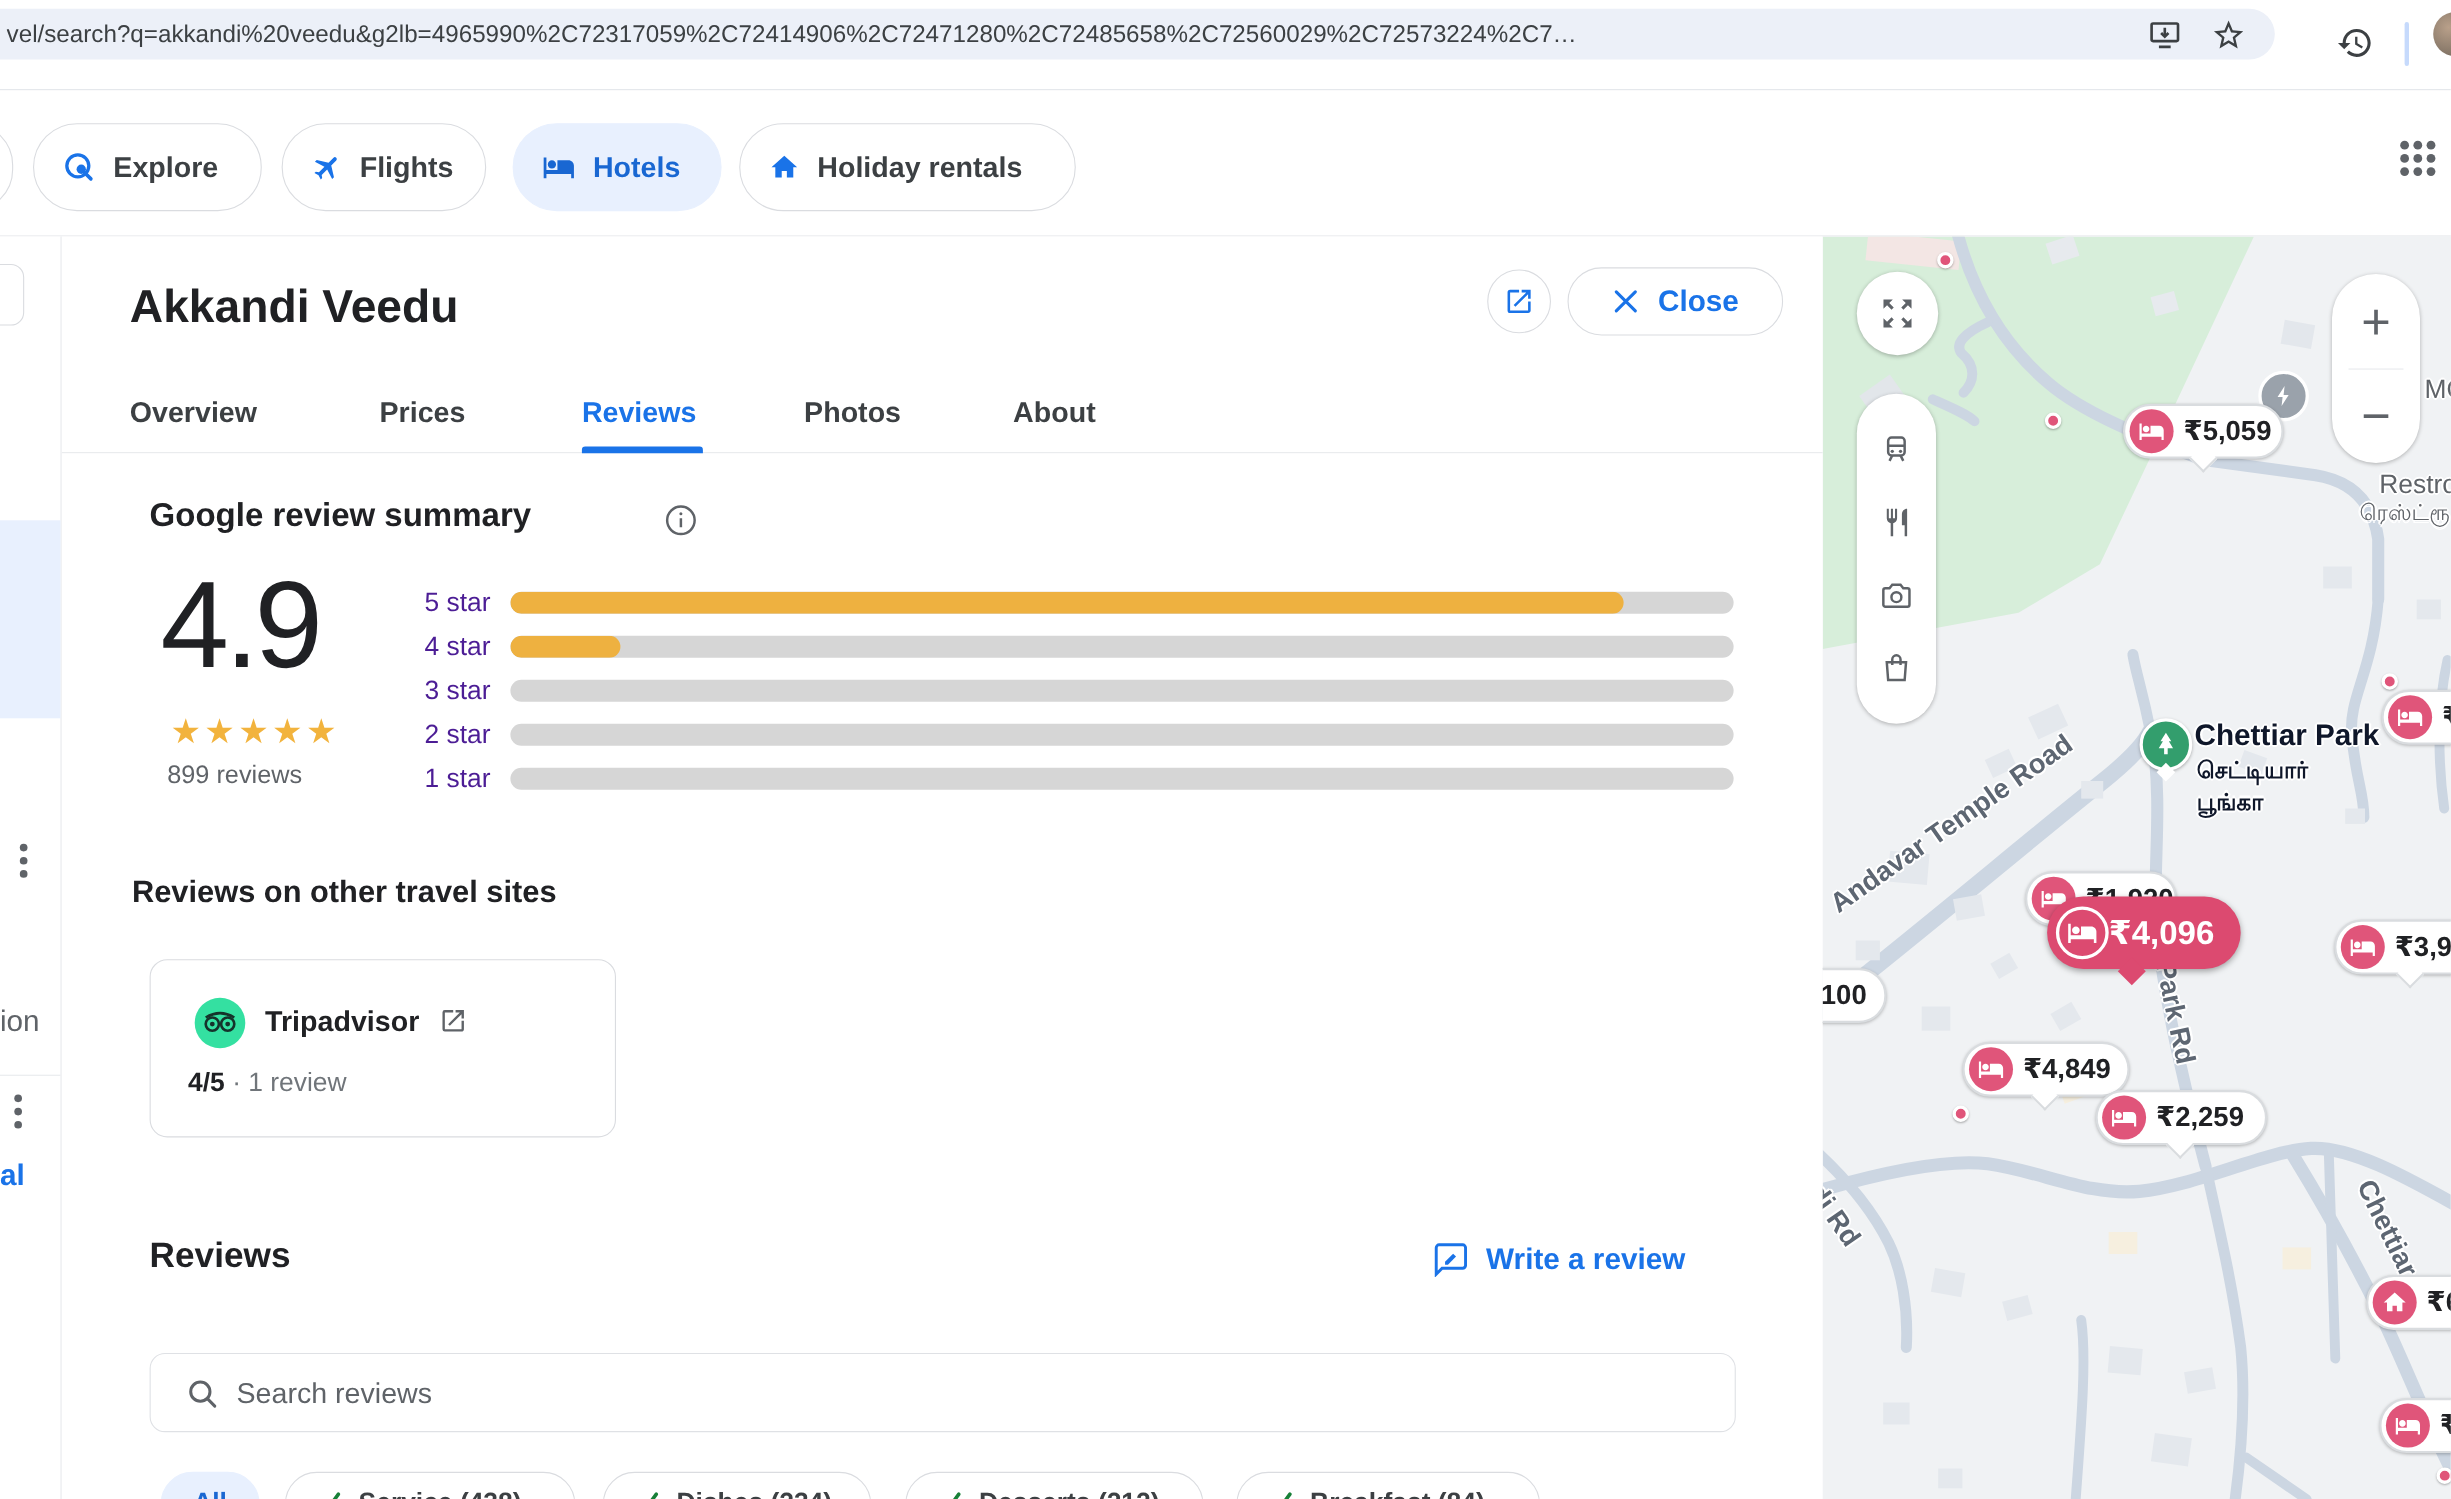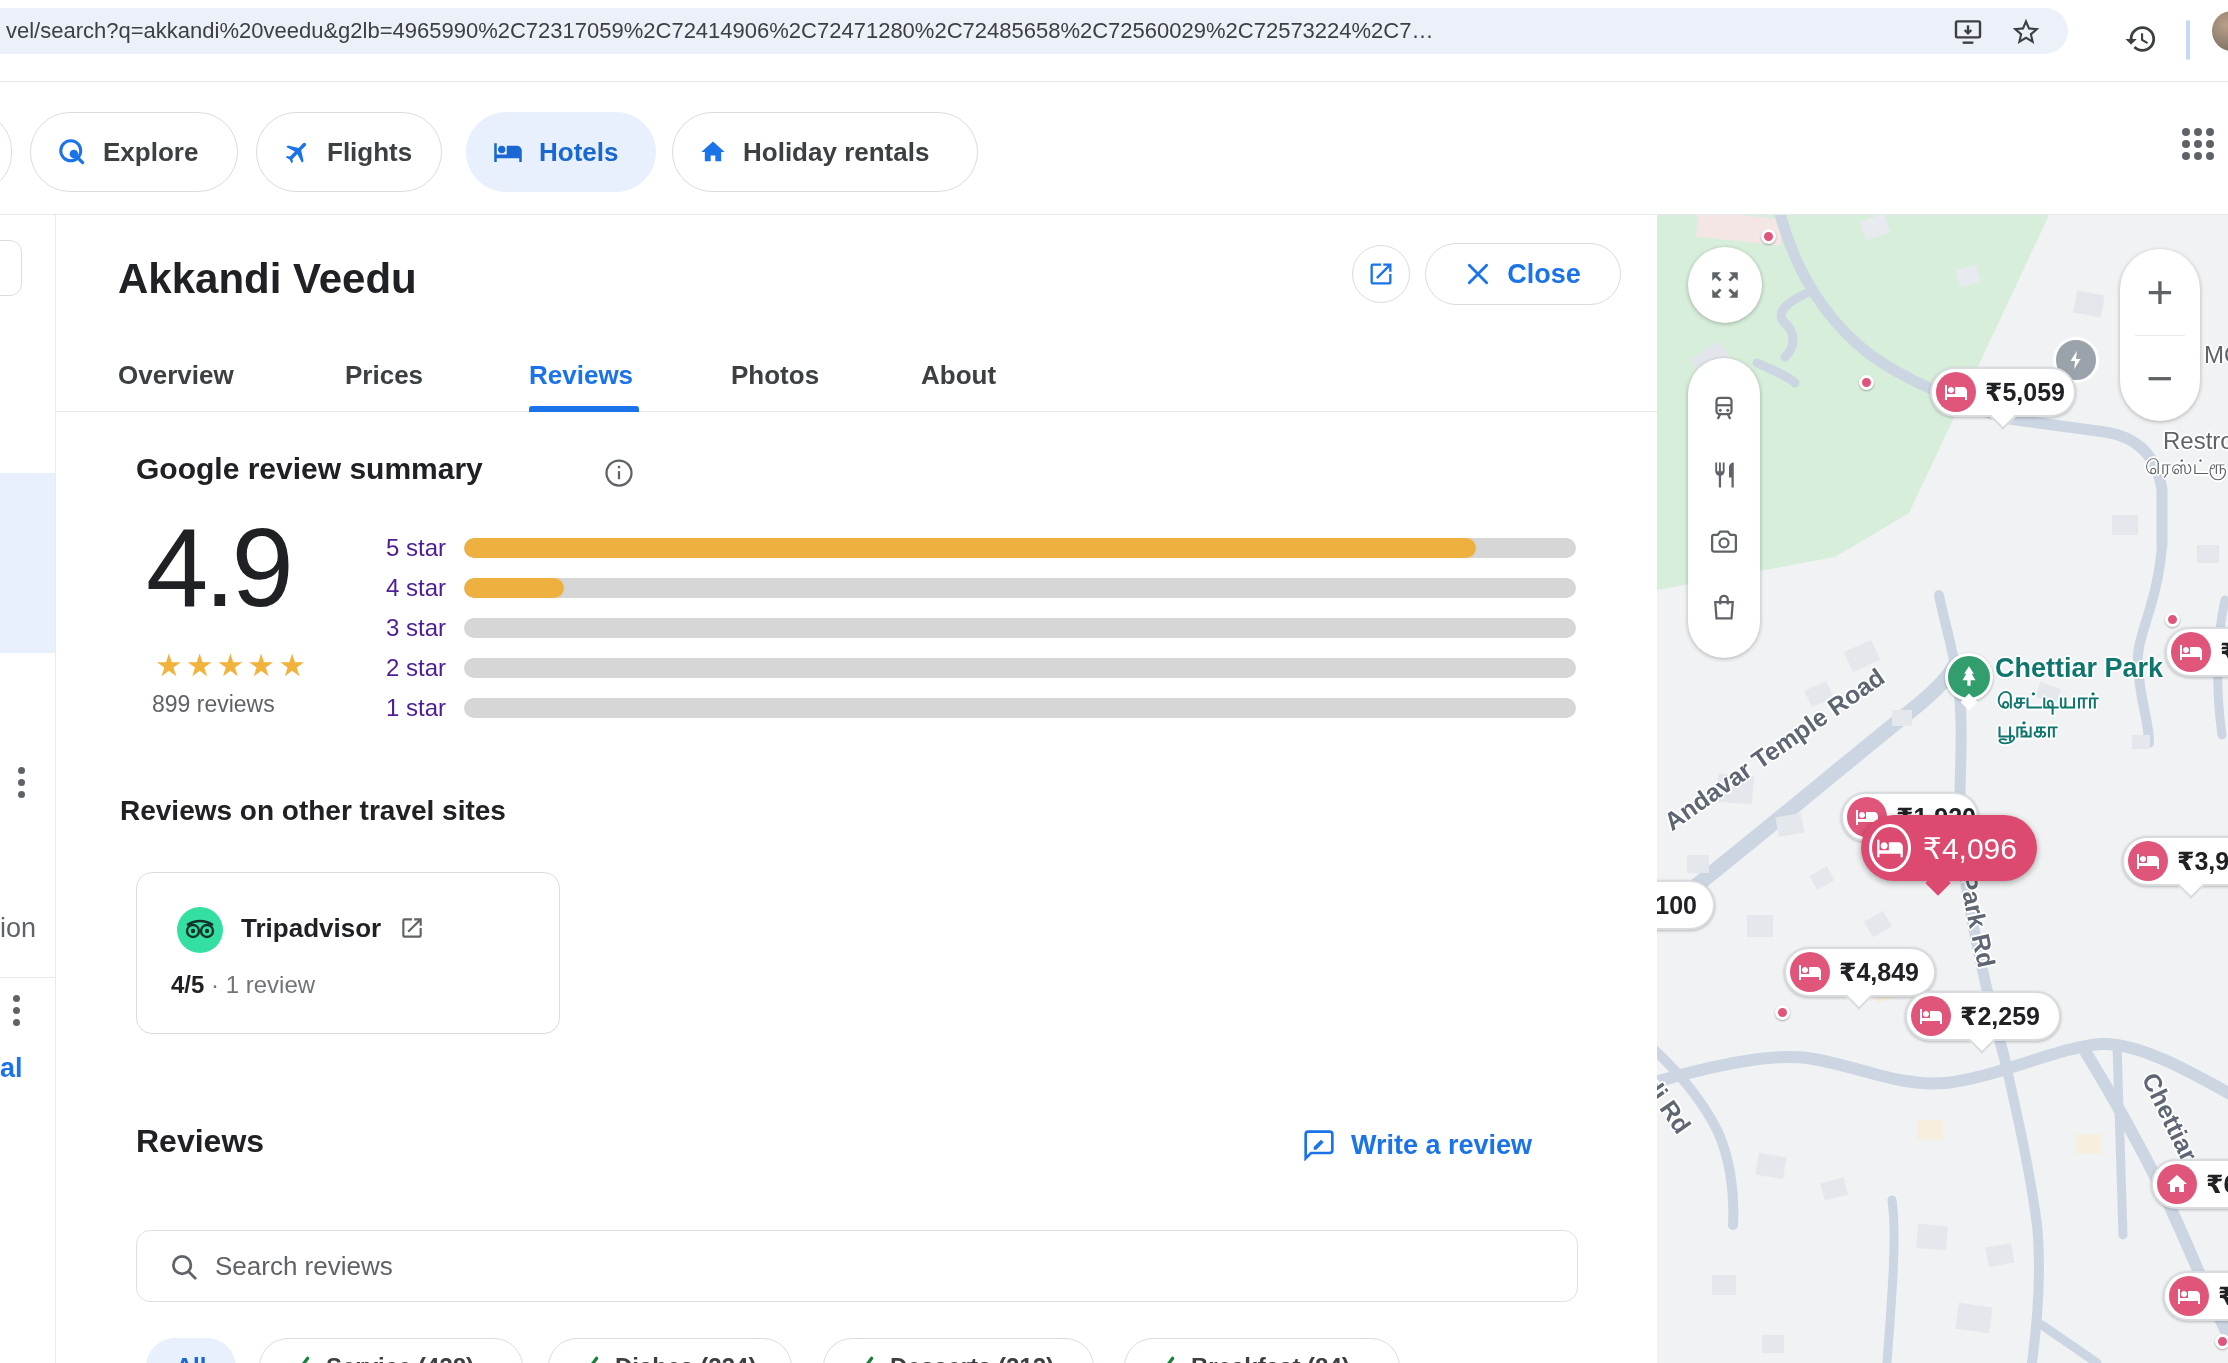--- a/index.html
+++ b/index.html
@@ -79,35 +79,35 @@
   #map { position:absolute; left:1657px; top:215px; width:571px; height:1148px; background:#f0f2f4; overflow:hidden; }
   #terrain { position:absolute; left:0; top:0; }
   .map-dot { position:absolute; width:15px; height:15px; border-radius:50%; background:#e0557a; border:3px solid #fff; box-shadow:0 1px 2px rgba(0,0,0,.3); z-index:4; }
 
   .pin { position:absolute; height:50px; background:#fff; border:2px solid #d9dcdf; border-radius:26px; display:flex; align-items:center; box-shadow:0 1px 3px rgba(0,0,0,.25); padding:0 14px 0 4px; z-index:5; cursor:pointer; }
   .pin .p-ic { width:40px; height:40px; border-radius:50%; background:#e0557a; display:flex; align-items:center; justify-content:center; flex:0 0 auto; }
   .pin .p-tx { font-size:25px; font-weight:700; color:#202124; padding-left:9px; white-space:nowrap; }
   .pin .tail, .pin-sel .tail { position:absolute; width:18px; height:18px; background:#fff; border-right:2px solid #d9dcdf; border-bottom:2px solid #d9dcdf; transform:rotate(45deg); bottom:-11px; }
   .pin-sel { position:absolute; height:66px; background:#dc4a70; border-radius:34px; display:flex; align-items:center; box-shadow:0 2px 6px rgba(0,0,0,.35); padding:0 20px 0 8px; z-index:6; cursor:pointer; }
   .pin-sel .p-ic { width:48px; height:48px; border-radius:50%; border:3px solid #fff; display:flex; align-items:center; justify-content:center; }
-  .pin-sel .p-tx { font-size:30px; font-weight:400; color:#fff; padding-left:12px; white-space:nowrap; }
+  .pin-sel .p-tx { font-size:30px; font-weight:700; color:#fff; white-space:nowrap; }
   .pin-sel .tail { background:#dc4a70; border:none; }
 
   .map-ctl { position:absolute; background:#fff; box-shadow:0 1px 4px rgba(0,0,0,.28); z-index:8; }
   #fs-btn { left:31px; top:32px; width:74px; height:76px; border-radius:50%; display:flex; align-items:center; justify-content:center; cursor:pointer; }
   #tools-pill { left:31px; top:143px; width:72px; height:300px; border-radius:36px; display:flex; flex-direction:column; align-items:center; justify-content:space-evenly; }
   #tools-pill svg { cursor:pointer; }
   #zoom-pill { left:463px; top:34px; width:80px; height:172px; border-radius:40px; display:flex; flex-direction:column; align-items:center; }
   #zoom-in,#zoom-out { flex:1; width:100%; display:flex; align-items:center; justify-content:center; font-size:46px; color:#5f6368; cursor:pointer; }
   #zoom-div { width:50px; height:1px; background:#e8eaed; }
 
   .mlabel { position:absolute; white-space:nowrap; z-index:3;
     text-shadow:-2px 0 #fff,2px 0 #fff,0 -2px #fff,0 2px #fff,-1px -1px #fff,1px 1px #fff,1px -1px #fff,-1px 1px #fff; }
   .road-label { font-size:25px; font-weight:700; color:#5d6672; }
-  .poi-green { color:#0f766e; font-weight:700; }
+  .poi-green { color:#0f172a; font-weight:700; }
   .poi-gray { color:#5f6368; font-weight:400; }
 
   #park-pin { position:absolute; left:288px; top:438px; width:48px; height:48px; border-radius:50%; background:#339e6d; border:3px solid #fff; box-shadow:0 1px 3px rgba(0,0,0,.3); display:flex; align-items:center; justify-content:center; z-index:4; }
   #park-pin:after { content:""; position:absolute; left:15px; bottom:-10px; width:12px; height:12px; background:#fff; transform:rotate(45deg); z-index:-1; }
   #ev-icon { position:absolute; left:396px; top:122px; width:46px; height:46px; border-radius:50%; background:#9aa2ab; border:3px solid #fff; display:flex; align-items:center; justify-content:center; z-index:3; }
 </style>
 </head>
 <body>
 
 <div id="browser-bar">

